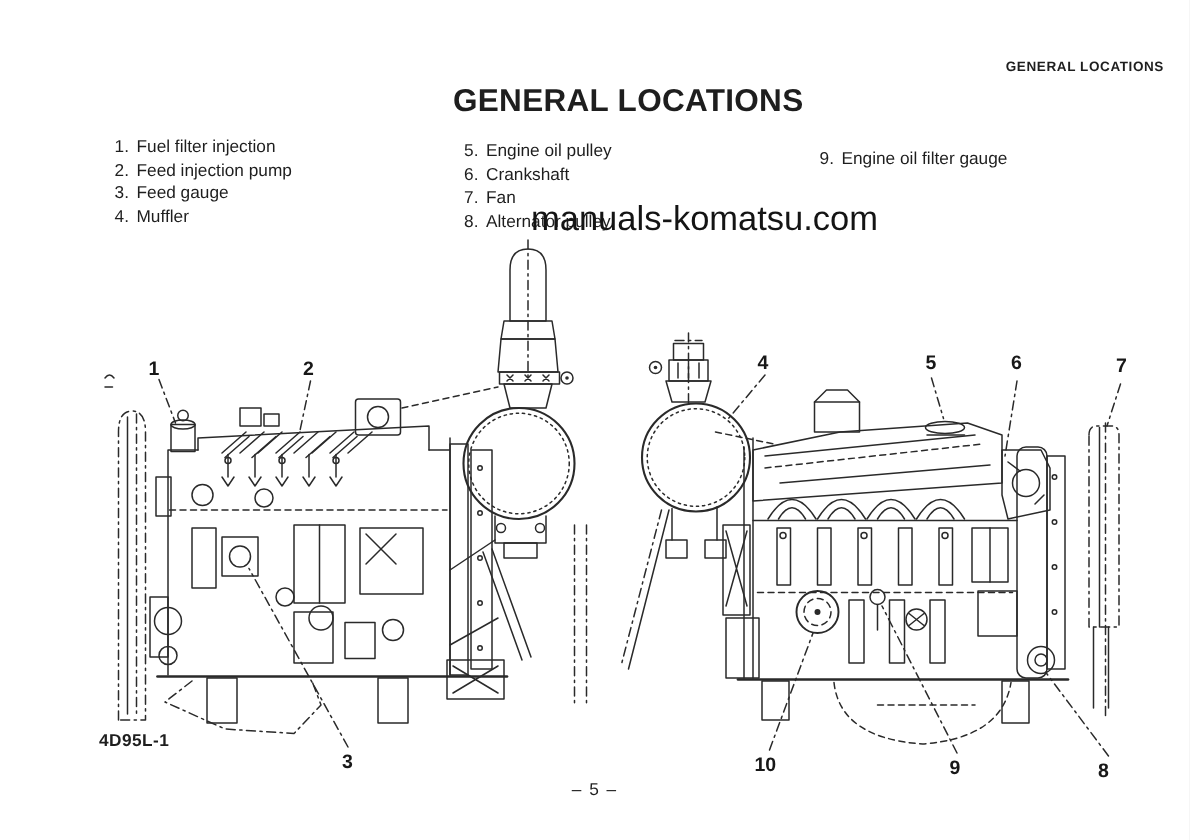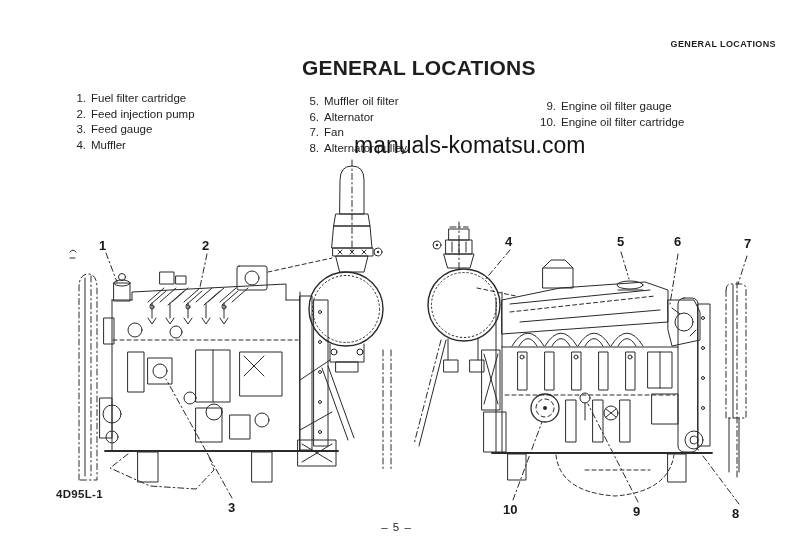--- a/index.html
+++ b/index.html
@@ -26,21 +26,21 @@
   .legend-col .num{text-align:right;margin-right:5px;}
   .col1{left:72px;top:91px;}  .col1 .num{min-width:14px;}
   .col2{left:305px;top:94px;} .col2 .num{min-width:14px;}
   .col3{left:536px;top:99px;} .col3 .num{min-width:20px;}
   .watermark{
     position:absolute;left:354px;top:132px;
     font-size:23px;font-weight:400;color:#141414;
     white-space:nowrap;letter-spacing:0;
   }
   .model-code{
-    position:absolute;left:56px;top:488px;
+    position:absolute;left:66px;top:488px;
     font-size:11.5px;font-weight:bold;letter-spacing:.3px;
   }
   .page-number{
     position:absolute;left:0;top:521px;width:793px;
     text-align:center;font-size:11.5px;letter-spacing:1px;
   }
   svg.diagram{position:absolute;left:0;top:0;}
   .ln{fill:none;stroke:#2a2a2a;stroke-width:1;stroke-linecap:round;stroke-linejoin:round;}
   .b{stroke-width:1.8;}
   .dd{stroke-dasharray:6 3 1.5 3;}
@@ -53,63 +53,59 @@
 
 <div class="page">
 
   <div class="hdr-label">GENERAL LOCATIONS</div>
 
   <div class="title">GENERAL LOCATIONS</div>
 
   <div class="legend-col col1">
     <div class="item">
       <span class="num">1.</span>
-      <span class="lbl">Fuel filter cartridge</span>
+      <span class="lbl">Fuel filter injection</span>
     </div>
     <div class="item">
       <span class="num">2.</span>
       <span class="lbl">Feed injection pump</span>
     </div>
     <div class="item">
       <span class="num">3.</span>
       <span class="lbl">Feed gauge</span>
     </div>
     <div class="item">
       <span class="num">4.</span>
       <span class="lbl">Muffler</span>
     </div>
   </div>
 
   <div class="legend-col col2">
     <div class="item">
       <span class="num">5.</span>
-      <span class="lbl">Muffler oil filter</span>
+      <span class="lbl">Engine oil pulley</span>
     </div>
     <div class="item">
       <span class="num">6.</span>
-      <span class="lbl">Alternator</span>
+      <span class="lbl">Crankshaft</span>
     </div>
     <div class="item">
       <span class="num">7.</span>
       <span class="lbl">Fan</span>
     </div>
     <div class="item">
       <span class="num">8.</span>
       <span class="lbl">Alternator pulley</span>
     </div>
   </div>
 
   <div class="legend-col col3">
     <div class="item">
       <span class="num">9.</span>
       <span class="lbl">Engine oil filter gauge</span>
-    </div>
-    <div class="item">
-      <span class="num">10.</span>
-      <span class="lbl">Engine oil filter cartridge</span>
     </div>
   </div>
 
   <svg class="diagram" width="793" height="560" viewBox="0 0 793 560">
 
     <g>
 
       <path class="ln dd" d="M79,480 L79,288 Q79,274 88,274 Q97,274 97,288 L97,480 Z"></path>
       <line class="ln" x1="85" y1="278" x2="85" y2="476"></line>
       <line class="ln dd" x1="91" y1="276" x2="91" y2="478"></line>

